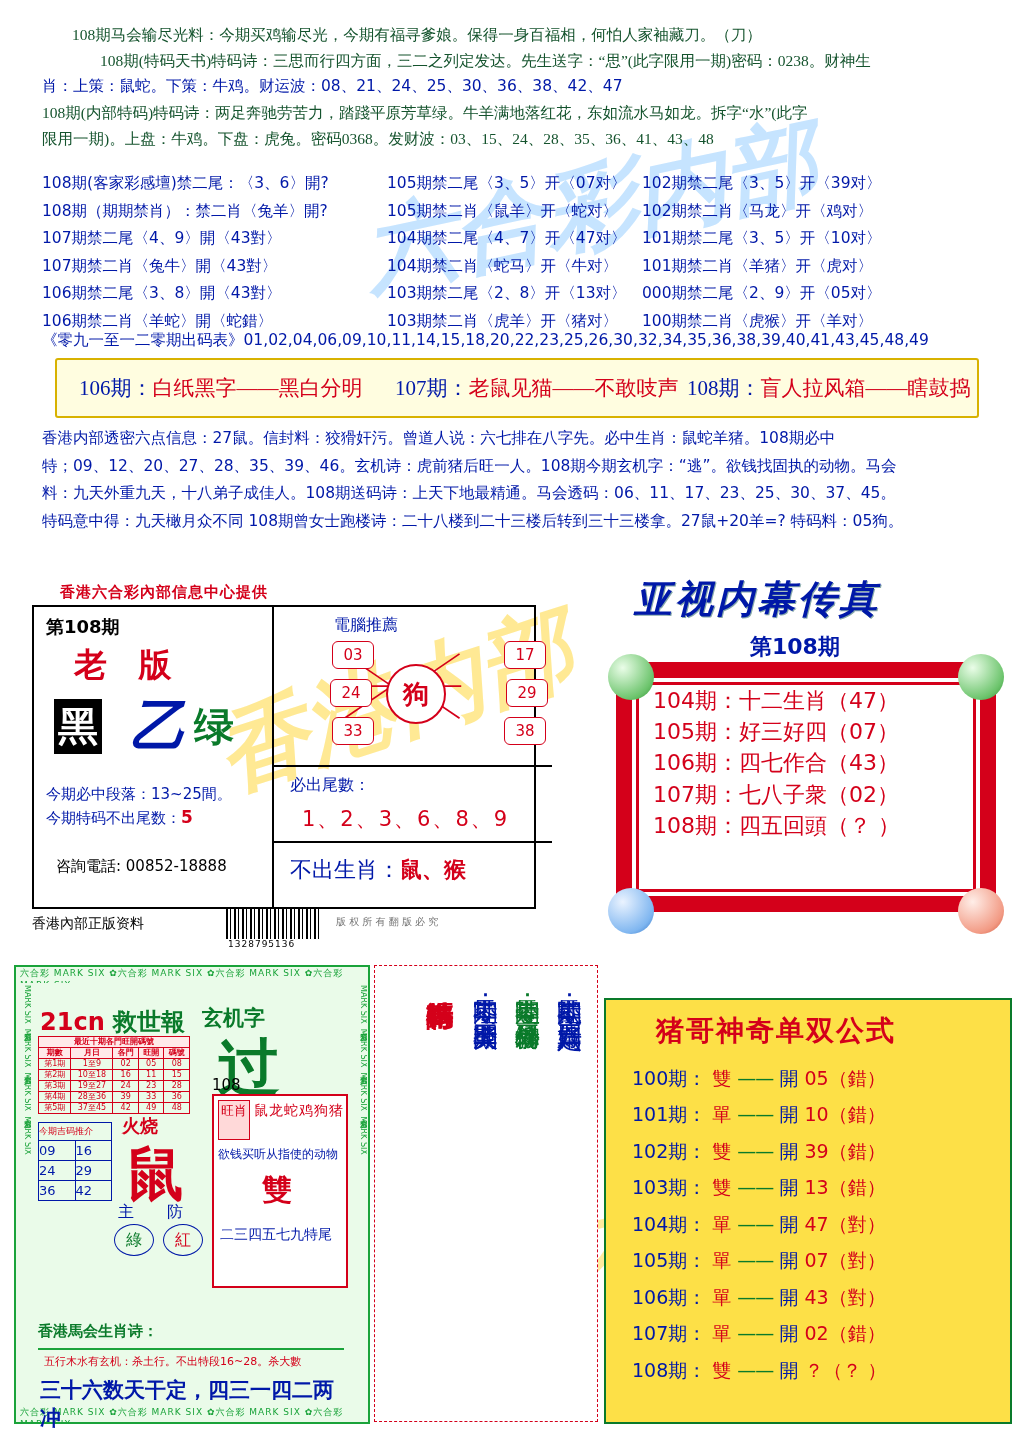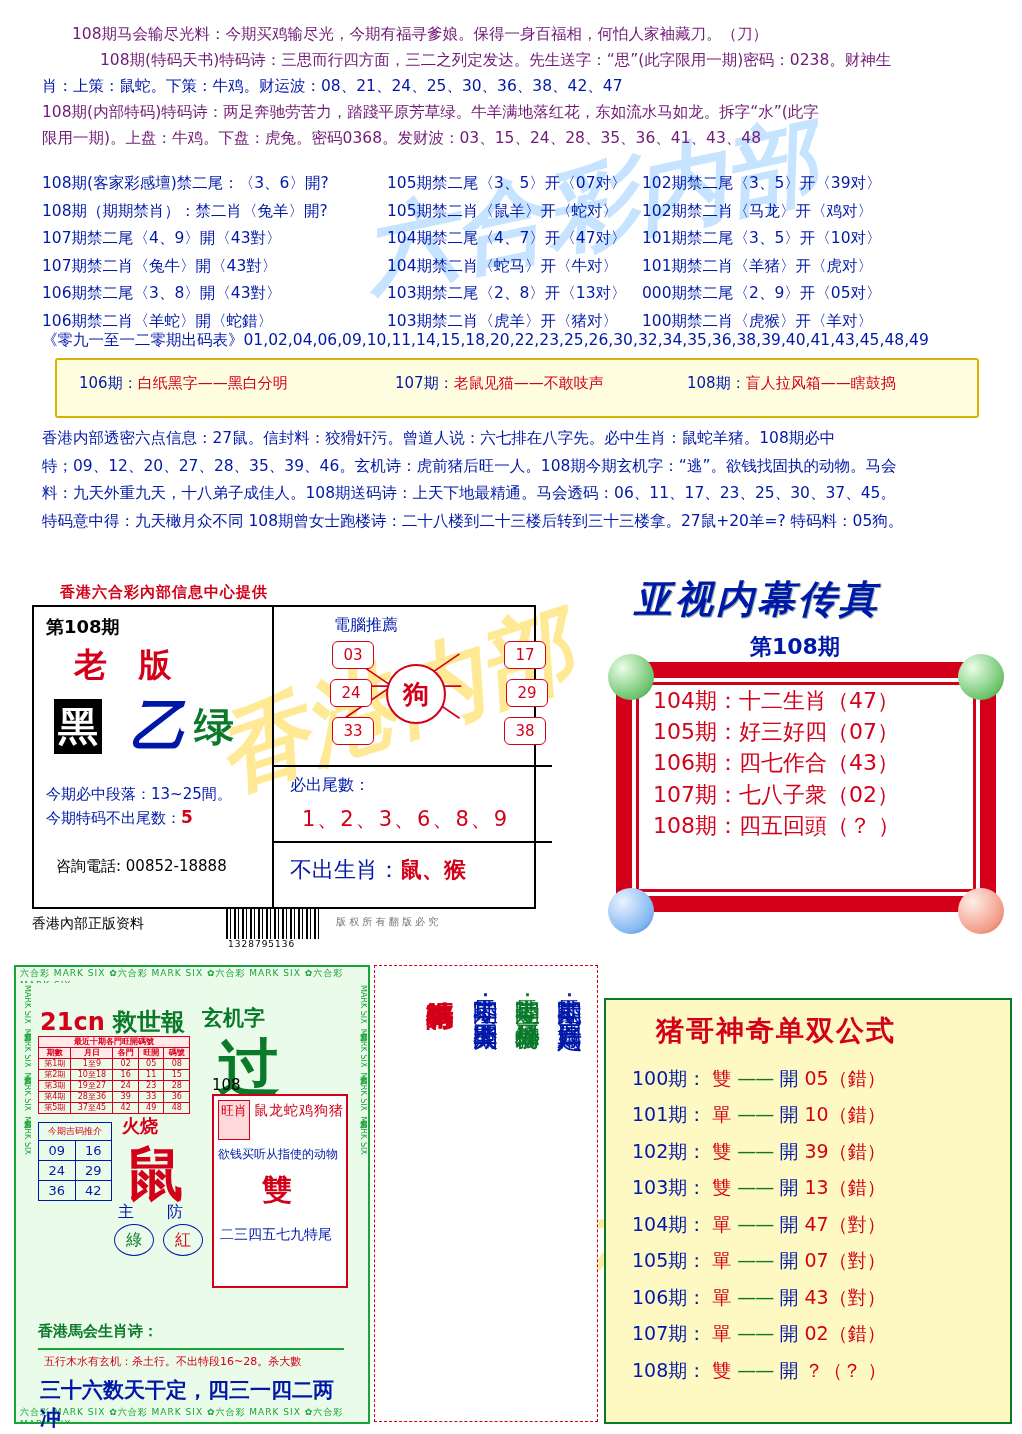--- a/index.html
+++ b/index.html
@@ -2,38 +2,38 @@
 <html><head>
 <meta charset="utf-8">
 <style>
   html,body{margin:0;padding:0;background:#fff;}
   body{width:1022px;height:1434px;position:relative;font-family:"DejaVu Sans","Liberation Sans",sans-serif;}
   .page{position:relative;width:1022px;height:1434px;overflow:hidden;}
 
   
   .toptext{position:absolute;left:42px;top:22px;width:940px;font-size:15.5px;line-height:1.62;color:#0018a8;}
   .toptext p{margin:0 0 1px 0;}
-  .red{color:#701a75;}
+  .red{color:#14532d;font-family:Liberation Serif, serif;}
   .blue{color:#0018a8;}
   .ind{text-indent:30px;}
   .indb{text-indent:58px;}
 
   
   .forbid{position:absolute;left:42px;top:170px;width:940px;font-size:15.5px;color:#0018a8;}
   .fcol{position:absolute;}
   .fcol div{white-space:nowrap;line-height:1.78;}
   .c1{left:0;top:0;}
   .c2{left:345px;top:0;}
   .c3{left:600px;top:0;}
 
   .zeroline{position:absolute;left:42px;top:330px;width:950px;font-size:15.5px;color:#0018a8;}
 
   
   .ybox{position:absolute;left:55px;top:358px;width:920px;height:56px;border:2px solid #d8b200;background:#fffde0;border-radius:3px;}
-  .ybox .row{position:absolute;top:14px;font-size:15px;white-space:nowrap;}
+  .ybox .row{position:absolute;top:14px;font-size:21px;white-space:nowrap;font-family:Liberation Serif, serif;}
   .ybox .i1{left:22px;}
   .ybox .i2{left:338px;}
   .ybox .i3{left:630px;}
   .ybox .lbl{color:#0018a8;}
   .ybox .val{color:#d4001a;}
 
   .midtext{position:absolute;left:42px;top:425px;width:950px;font-size:15.5px;line-height:1.78;color:#0018a8;}
 
   
   .card-left{position:absolute;left:14px;top:583px;width:535px;height:370px;}
@@ -93,21 +93,21 @@
   .deco-r{position:absolute;right:1px;top:18px;width:14px;height:420px;font-size:8px;color:#1aa33a;writing-mode:vertical-rl;overflow:hidden;line-height:1.05;}
   .c21-inner{position:absolute;left:18px;top:20px;width:316px;height:418px;margin-top:17px;}
   .c21-logo{position:absolute;left:6px;top:2px;font-size:24px;font-weight:bold;color:#d4001a;}
   .c21-logo .jsb{color:#0a7a2a;}
   .c21-xjz{position:absolute;left:168px;top:0px;font-size:21px;color:#0a7a2a;font-weight:bold;}
   .c21-guo{position:absolute;left:184px;top:22px;font-size:62px;color:#0a7a2a;font-weight:bold;}
   .table-s{position:absolute;left:4px;top:32px;width:152px;font-size:8px;border-collapse:collapse;}
   .table-s td,.table-s th{border:1px solid #d4001a;color:#d4001a;text-align:center;padding:0 1px;font-size:8px;line-height:1.25;}
   .table-s th{background:#ffe9e9;}
   .lucky{position:absolute;left:4px;top:118px;width:74px;font-size:11px;border-collapse:collapse;}
-  .lucky td{border:1px solid #0018a8;color:#0018a8;text-align:center;font-size:13px;padding:2px 0;}
+  .lucky td{border:1px solid #0018a8;color:#0018a8;text-align:left;font-size:13px;padding:2px 0;}
   .lucky .hd{font-size:9px;color:#d4001a;}
   .fire{position:absolute;left:88px;top:110px;font-size:18px;color:#d4001a;font-weight:bold;}
   .shu{position:absolute;left:92px;top:132px;font-size:58px;color:#d4001a;font-weight:bold;}
   .zfs{position:absolute;left:84px;top:198px;font-size:16px;color:#0018a8;letter-spacing:14px;}
   .circs{position:absolute;left:80px;top:220px;}
   .circ{display:inline-block;width:38px;height:30px;border:1.5px solid #0018a8;border-radius:50%;text-align:center;line-height:30px;font-size:16px;margin-right:4px;}
   .cg{color:#0a7a2a;}.crr{color:#d4001a;}.cb{color:#0018a8;}
   .redbox{position:absolute;left:178px;top:90px;width:132px;height:190px;border:2px solid #d4001a;background:#fff;}
   .rb-108{position:absolute;left:178px;top:72px;font-size:15px;color:#000;}
   .rb-wang{position:absolute;left:4px;top:4px;width:32px;height:40px;border:1px solid #d4001a;background:#ffd9d9;color:#d4001a;font-size:13px;text-align:center;line-height:1.25;padding-top:2px;box-sizing:border-box;}
@@ -122,21 +122,21 @@
 
   
   .card-v{position:absolute;left:374px;top:965px;width:222px;height:455px;border:1.5px dashed #d4001a;background:#fff;}
   .vcol{position:absolute;top:14px;writing-mode:vertical-rl;text-orientation:upright;font-size:22px;line-height:1.25;white-space:nowrap;}
   .v1{right:12px;color:#0018a8;font-size:25px;}
   .v2{right:54px;color:#0a7a2a;font-size:25px;}
   .v3{right:96px;color:#0018a8;font-size:25px;}
   .v4{right:140px;color:#d4001a;font-size:27px;font-weight:bold;}
 
   
-  .card-pig{position:absolute;left:604px;top:998px;width:404px;height:422px;border:2px solid #0a7a2a;background:#fef9c3;}
+  .card-pig{position:absolute;left:604px;top:998px;width:404px;height:422px;border:2px solid #0a7a2a;background:#fde047;}
   .pig-title{position:absolute;left:50px;top:12px;font-size:28px;font-weight:bold;color:#d4001a;letter-spacing:2px;}
   .pig-list{position:absolute;left:26px;top:60px;width:356px;}
   .pig-row{font-size:19px;line-height:1.92;white-space:nowrap;color:#0018a8;}
   .pig-row .pk{color:#0018a8;}
   .pig-row .pv{color:#d4001a;}
   .pig-row .pd{color:#0a7a2a;letter-spacing:-1px;}
 
   
   .wm{position:absolute;color:rgba(120,190,255,.42);font-size:92px;font-weight:bold;font-style:italic;pointer-events:none;white-space:nowrap;}
   .wm1{left:360px;top:145px;transform:rotate(-12deg);}

